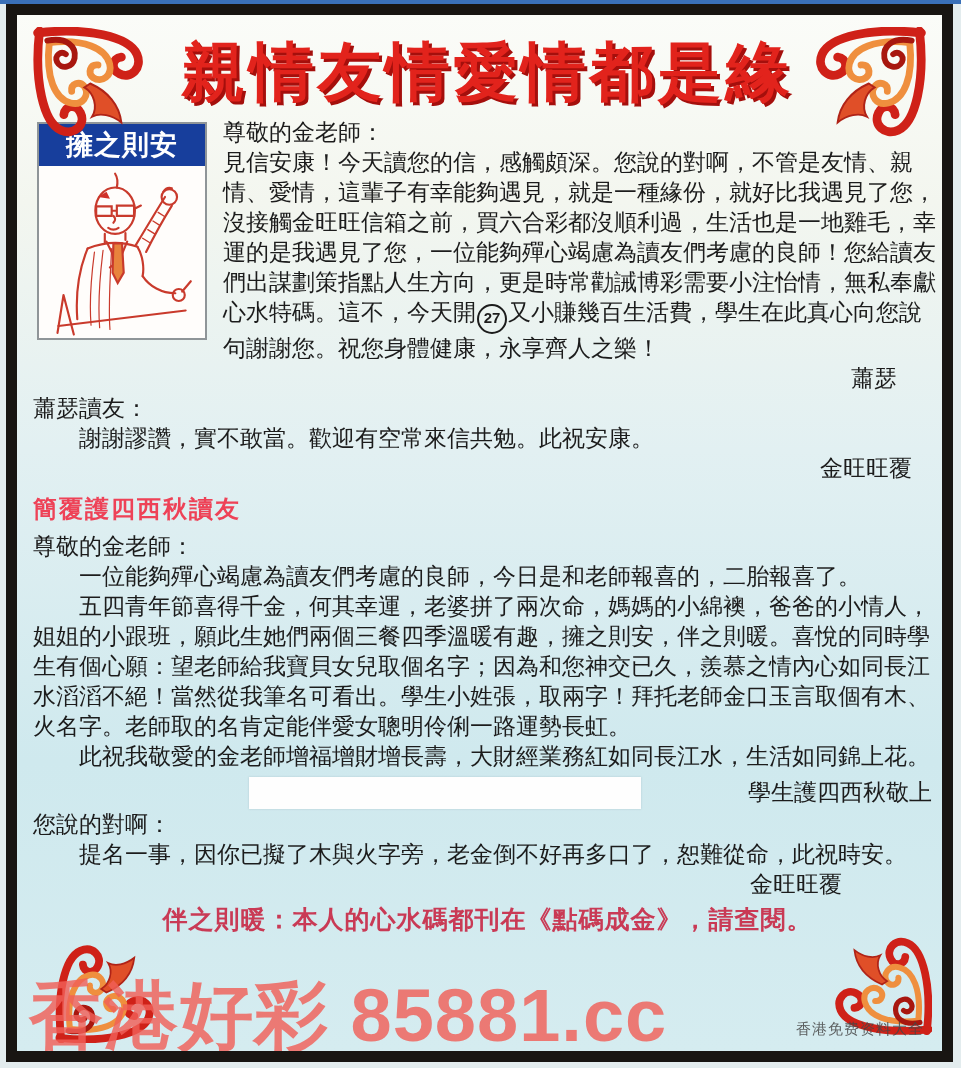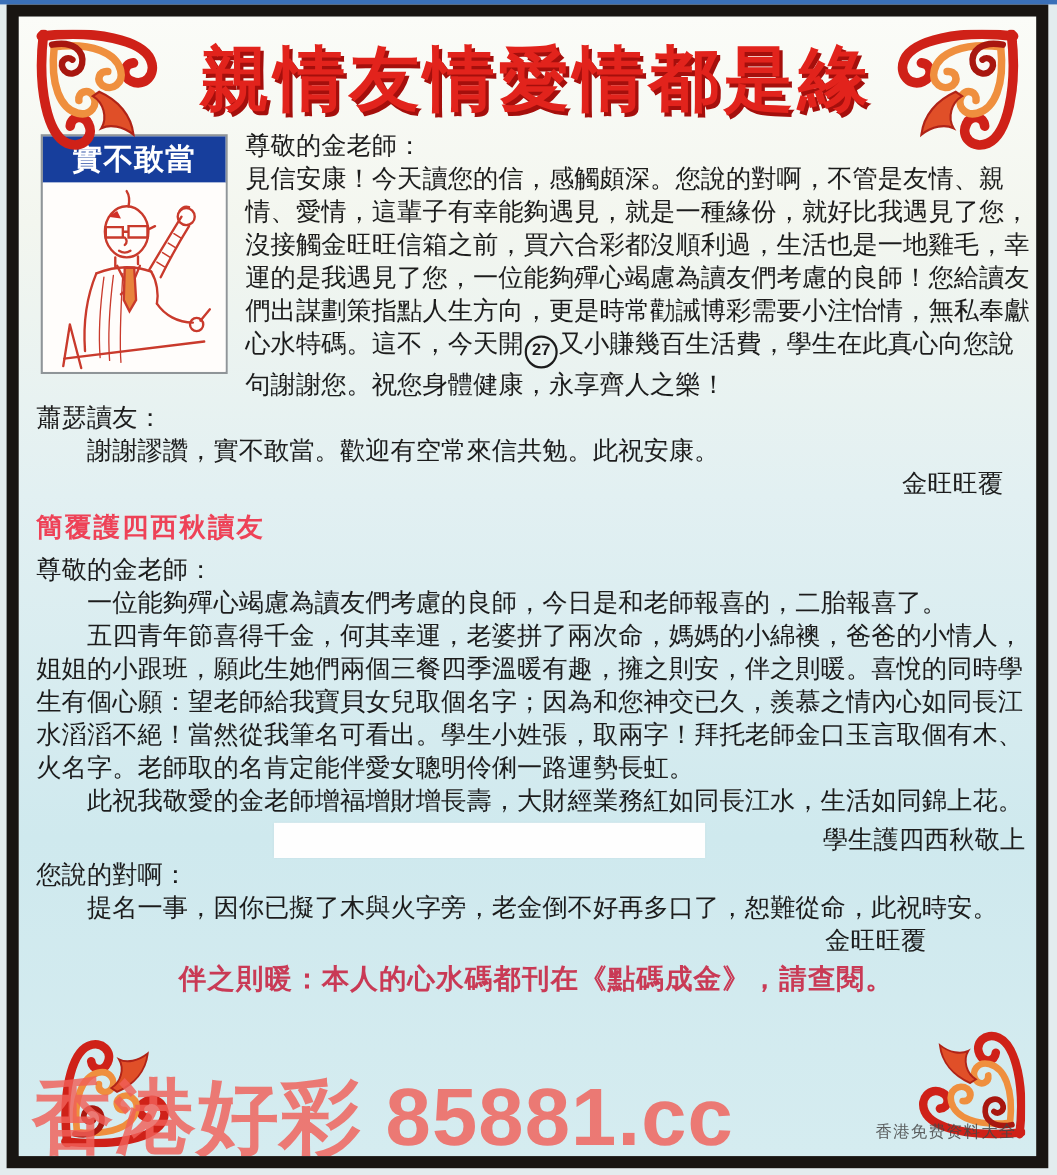--- a/index.html
+++ b/index.html
@@ -147,21 +147,21 @@
     </svg>
   </div>
 
   <div class="content">
 
     <h1 class="main-title">親情友情愛情都是緣</h1>
 
     <div class="letter">
 
       <div class="logo-box">
-        <div class="logo-header">實不敢當</div>
+        <div class="logo-header">擁之則安</div>
         <div class="logo-art">
           <svg viewBox="0 0 160 200">
             <g fill="none" stroke="#c93a2c" stroke-width="2.5" stroke-linecap="round">
               <path d="M6,186 L154,168"></path>
               <path d="M12,150 L24,196 M12,150 L5,194"></path>
               <ellipse cx="72" cy="52" rx="23" ry="27"></ellipse>
               <path d="M74,25 q2,-10 -2,-16"></path>
               <path d="M50,47 h18 v11 h-18 z M74,46 h20 v12 h-20 z M68,52 h6 M94,50 l8,-4"></path>
               <path d="M52,36 l10,-6 l4,8 z" fill="#d03028" stroke="none"></path>
               <path d="M70,58 q4,4 0,8 M64,72 q6,4 12,0"></path>
@@ -180,20 +180,21 @@
               <path d="M104,128 C112,140 126,148 142,148"></path>
               <circle cx="146" cy="150" r="7"></circle>
               <path d="M150,146 L160,134"></path>
             </g>
           </svg>
         </div>
       </div>
 
       <p class="salutation">尊敬的金老師：</p>
       <p><span>見信安康！今天讀您的信，感觸頗深。您說的對啊，不管是友情、親情、愛情，這輩子有幸能夠遇見，就是一種緣份，就好比我遇見了您，沒接觸金旺旺信箱之前，買六合彩都沒順利過，生活也是一地雞毛，幸運的是我遇見了您，一位能夠殫心竭慮為讀友們考慮的良師！您給讀友們出謀劃策指點人生方向，更是時常勸誡博彩需要小注怡情，無私奉獻心水特碼。這不，今天開</span><span class="circled">27</span><span>又小賺幾百生活費，學生在此真心向您說句謝謝您。祝您身體健康，永享齊人之樂！</span></p>
+      <p class="sig-right pad-r45">蕭瑟</p>
 
       <p class="salutation">蕭瑟讀友：</p>
       <p class="indent2">謝謝謬讚，實不敢當。歡迎有空常來信共勉。此祝安康。</p>
       <p class="sig-right pad-r30">金旺旺覆</p>
 
       <div class="red-heading">簡覆護四西秋讀友</div>
 
       <p class="salutation">尊敬的金老師：</p>
       <p class="indent2">一位能夠殫心竭慮為讀友們考慮的良師，今日是和老師報喜的，二胎報喜了。</p>
       <p class="indent2">五四青年節喜得千金，何其幸運，老婆拼了兩次命，媽媽的小綿襖，爸爸的小情人，姐姐的小跟班，願此生她們兩個三餐四季溫暖有趣，擁之則安，伴之則暖。喜悅的同時學生有個心願：望老師給我寶貝女兒取個名字；因為和您神交已久，羨慕之情內心如同長江水滔滔不絕！當然從我筆名可看出。學生小姓張，取兩字！拜托老師金口玉言取個有木、火名字。老師取的名肯定能伴愛女聰明伶俐一路運勢長虹。</p>

